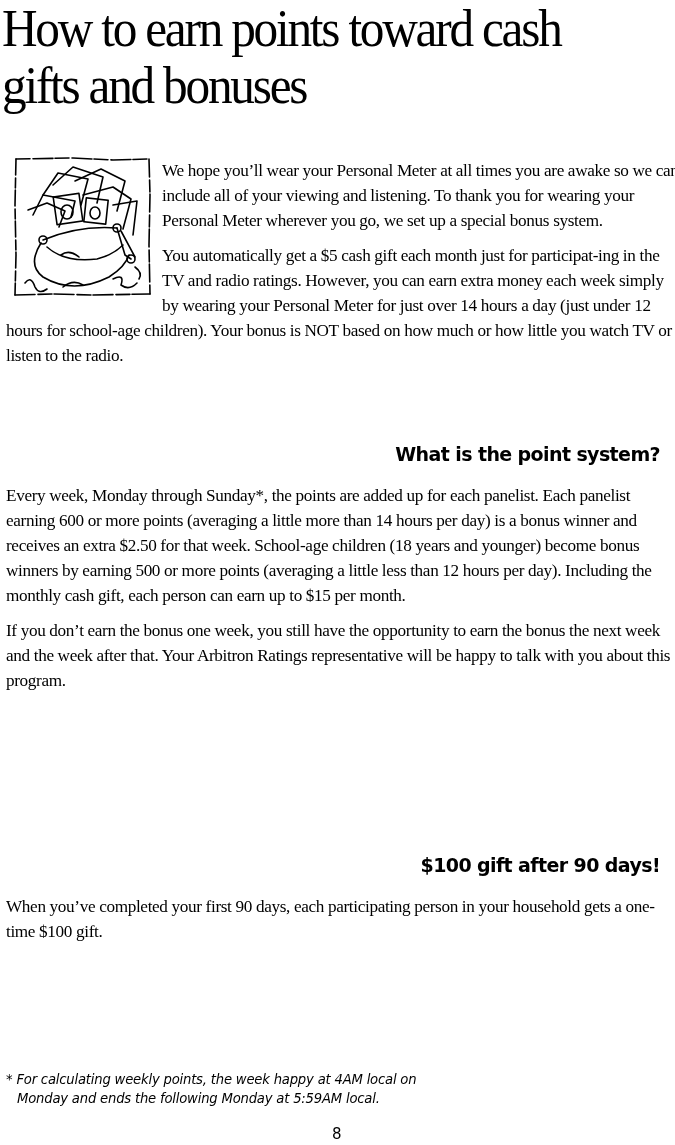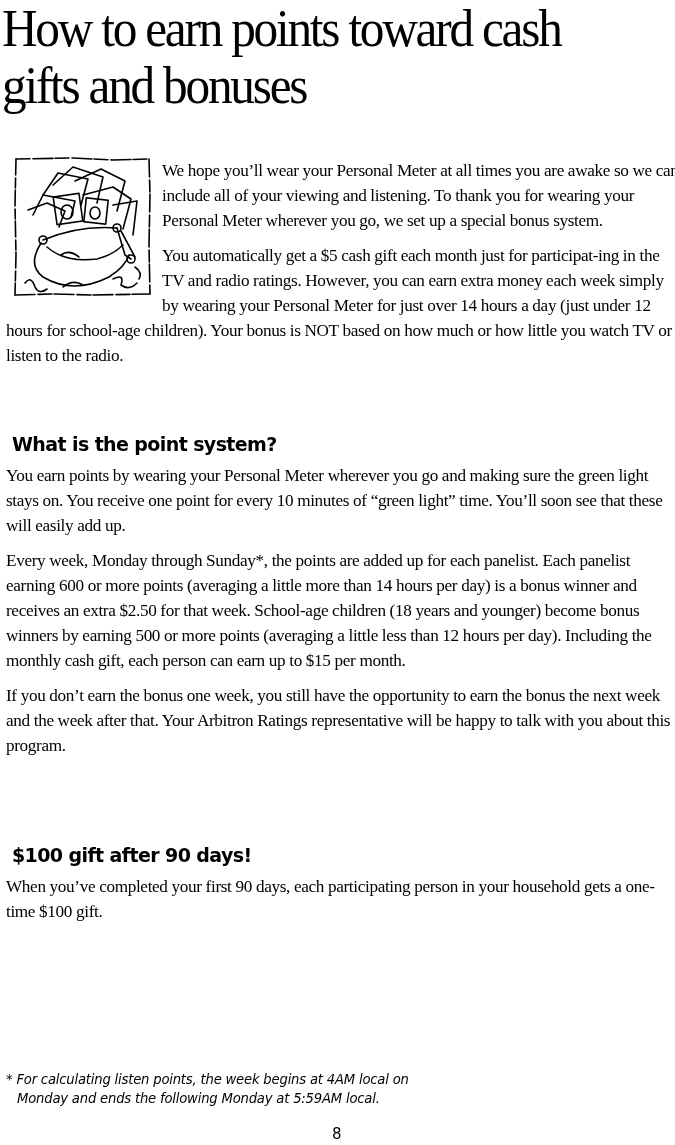--- a/index.html
+++ b/index.html
@@ -56,22 +56,23 @@
       height: 142px;
     }
     .intro-wrap p.body-text {
       margin: 0 0 10px 0;
     }
     .section-heading {
       font-family: "DejaVu Sans", sans-serif;
       font-weight: bold;
       font-size: 19px;
       letter-spacing: -0.6px;
-      margin: 6px;
+      margin: 16px;
       line-height: 26px;
+      text-align: right;
     }
     .block {
       position: absolute;
       left: 6px;
       width: 670px;
     }
     .block p.body-text {
       margin: 0 0 10px 0;
     }
     .footnote {
@@ -148,28 +149,27 @@
 </div>
 
 <div class="intro-wrap">
   <div class="float-spacer"></div>
   <p class="body-text">We hope you’ll wear your Personal Meter at all times you are awake so we can include all of your viewing and listening. To thank you for wearing your Personal Meter wherever you go, we set up a special bonus system.</p>
   <p class="body-text">You automatically get a $5 cash gift each month just for participat-ing in the TV and radio ratings. However, you can earn extra money each week simply by wearing your Personal Meter for just over 14 hours a day (just under 12 hours for school-age children). Your bonus is NOT based on how much or how little you watch TV or listen to the radio.</p>
 </div>
 
 <div class="block" style="top:425px;">
   <h2 class="section-heading">What is the point system?</h2>
-  <p class="body-text">You earn points by wearing your Personal Meter wherever you go and making sure the green light stays on. You receive one point for every 10 minutes of “green light” time. You’ll soon see that these will easily add up.</p>
   <p class="body-text">Every week, Monday through Sunday*, the points are added up for each panelist. Each panelist earning 600 or more points (averaging a little more than 14 hours per day) is a bonus winner and receives an extra $2.50 for that week. School-age children (18 years and younger) become bonus winners by earning 500 or more points (averaging a little less than 12 hours per day). Including the monthly cash gift, each person can earn up to $15 per month.</p>
   <p class="body-text">If you don’t earn the bonus one week, you still have the opportunity to earn the bonus the next week and the week after that. Your Arbitron Ratings representative will be happy to talk with you about this program.</p>
 </div>
 
 <div class="block" style="top:836px;">
   <h2 class="section-heading">$100 gift after 90 days!</h2>
   <p class="body-text">When you’ve completed your first 90 days, each participating person in your household gets a one-time $100 gift.</p>
 </div>
 
 <div class="footnote">
-  <span class="footnote-line"><span>*</span> <span>For calculating listen points, the week begins at 4AM local on</span></span>
+  <span class="footnote-line"><span>*</span> <span>For calculating weekly points, the week happy at 4AM local on</span></span>
   <span class="footnote-line footnote-indent">Monday and ends the following Monday at 5:59AM local.</span>
 </div>
 
 <div class="page-number">8</div>
 
 </body></html>

